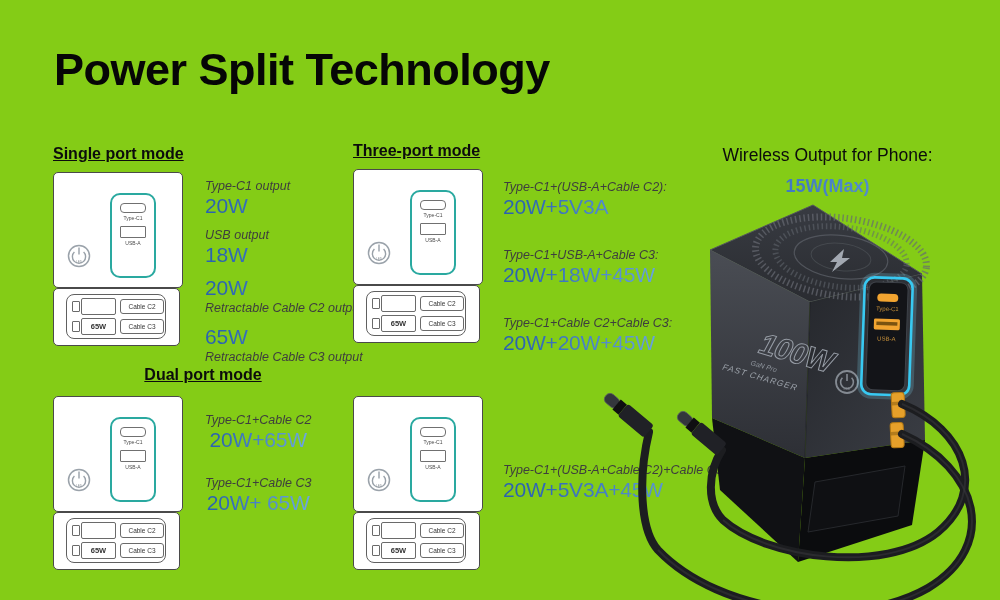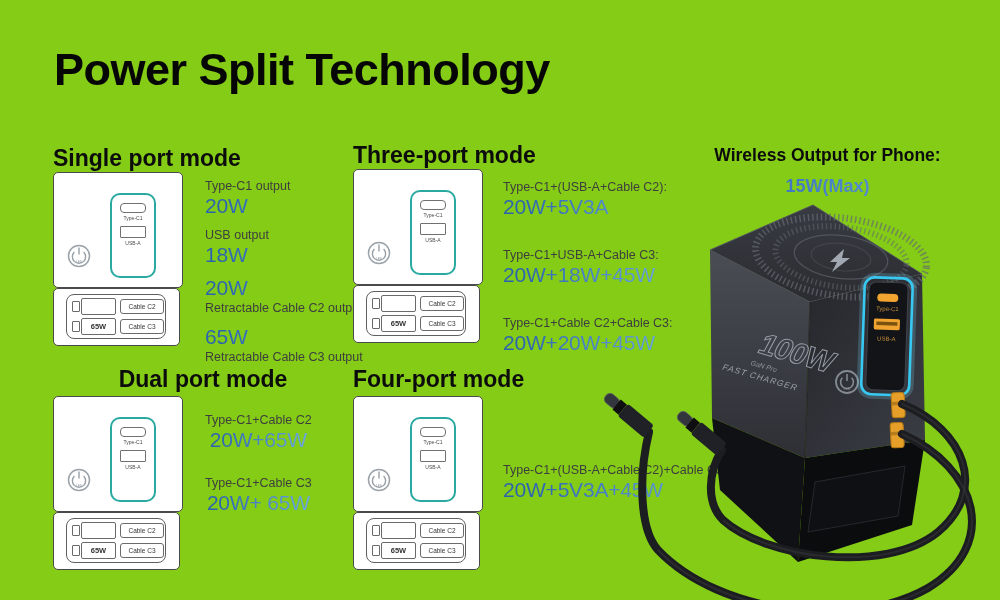--- a/index.html
+++ b/index.html
@@ -2,34 +2,34 @@
 <html><head>
 <meta charset="utf-8">
 <style>
   html,body{margin:0;padding:0;background:#fff;}
   #canvas{position:relative;width:1000px;height:600px;background:#84cc16;overflow:hidden;
           font-family:"Liberation Sans",sans-serif;}
   .abs{position:absolute;}
 
   
   #page-title{left:54px;top:44px;font-size:45px;font-weight:700;color:#060606;letter-spacing:-0.5px;}
-  .mode-heading{font-size:23px;font-weight:700;color:#0c0c0c;white-space:nowrap;}
+  .mode-heading{font-size:16px;font-weight:700;color:#0c0c0c;white-space:nowrap;text-decoration:underline;}
   .mode-section{position:absolute;width:300px;height:230px;}
   .device-slot{position:absolute;left:0;}
   .mode-rows{position:absolute;white-space:nowrap;}
   .mode-row{margin-bottom:var(--gap,10px);}
-  .row-label{font-size:12.5px;color:#3e3e3e;line-height:16px;}
+  .row-label{font-size:12.5px;color:#3e3e3e;line-height:16px;font-style:italic;}
   .row-value{font-size:21px;font-weight:400;line-height:24px;letter-spacing:-0.2px;}
   .grad{color:#3b7ac8;}
   @supports (-webkit-background-clip:text){
     .grad{background-image:linear-gradient(90deg,#2a62b3 10%,#6ba6e0 95%);
           -webkit-background-clip:text;background-clip:text;color:transparent;}
   }
   #wireless-col{left:655px;top:145px;width:345px;text-align:center;}
-  #wireless-heading{font-size:17.5px;font-weight:700;color:#0c0c0c;}
+  #wireless-heading{font-size:17.5px;font-weight:400;color:#0c0c0c;}
   #wireless-value{margin-top:10px;font-size:18px;font-weight:700;text-align:center;}
 
   
   .device{position:relative;width:130px;height:176px;}
   .dev-body{position:absolute;left:0;top:0;width:130px;height:116px;background:#fff;
             border:1.5px solid #4a4a4a;border-radius:5px;box-sizing:border-box;}
   .dev-panel{position:absolute;left:56px;top:20px;width:46px;height:85px;background:#fff;
              border:2px solid #2aa9a0;border-radius:10px;box-sizing:border-box;
              display:flex;flex-direction:column;align-items:center;}
   .dev-pill{width:24px;height:8px;border:1.2px solid #707070;border-radius:4px;margin-top:8px;}
@@ -217,21 +217,20 @@
           <div class="row-value grad">20W+65W</div>
         </div>
         <div class="mode-row">
           <div class="row-label">Type-C1+Cable C3</div>
           <div class="row-value grad">20W+ 65W</div>
         </div>
       </div>
   </div>
 
   <div class="mode-section" id="mode-four">
-    <div class="mode-heading">Four-port mode</div>
     <div class="device-slot">
         <div class="device">
           <div class="dev-body">
             <div class="dev-panel">
               <div class="dev-pill"></div>
               <div class="dev-portlbl">Type-C1</div>
               <div class="dev-usb"></div>
               <div class="dev-portlbl">USB-A</div>
             </div>
             <div class="dev-power"><svg width="30" height="30" viewBox="0 0 30 30" fill="none">

